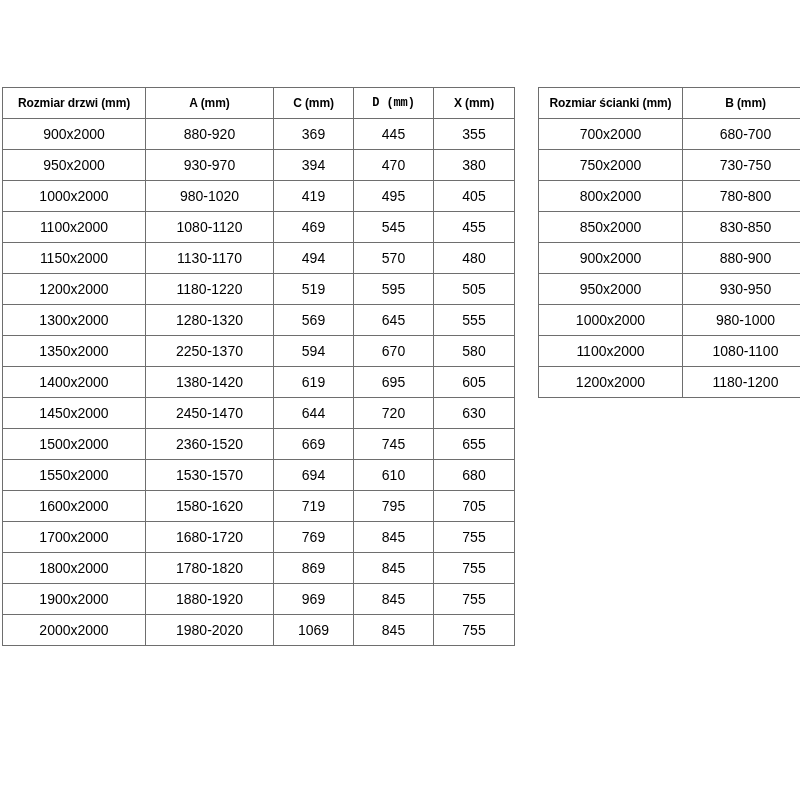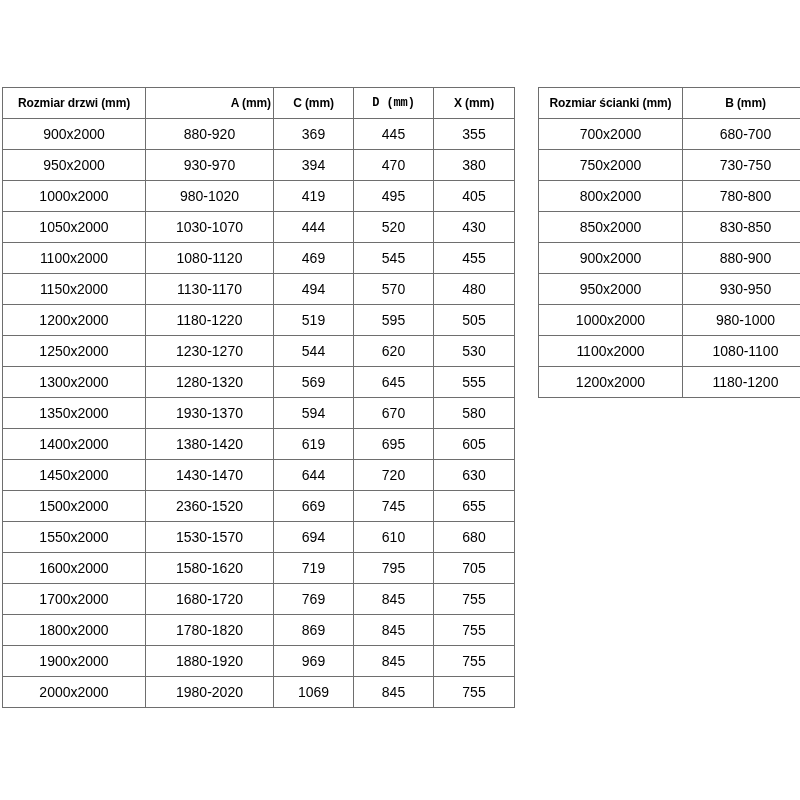--- a/index.html
+++ b/index.html
@@ -44,21 +44,21 @@
     font-weight:bold;
     letter-spacing:-0.1px;
   }
   #doors-table{
     left:2px;
     top:87px;
     width:487px;
     padding-left:28px;
   }
   #doors-table th:nth-child(1){width:138px;}
-  #doors-table th:nth-child(2){width:123px;text-align:right;}
+  #doors-table th:nth-child(2){width:123px;}
   #doors-table th:nth-child(3){width:75px;}
   #doors-table th:nth-child(4){width:75px;font-family:Liberation Mono, monospace;}
   #doors-table th:nth-child(5){width:76px;}
   #walls-table{
     left:538px;
     top:87px;
     width:260px;
   }
   #walls-table th:nth-child(1){width:139px;}
   #walls-table th:nth-child(2){width:121px;}
@@ -93,27 +93,20 @@
           <td>380</td>
         </tr>
         <tr>
           <td>1000x2000</td>
           <td>980-1020</td>
           <td>419</td>
           <td>495</td>
           <td>405</td>
         </tr>
         <tr>
-          <td>1050x2000</td>
-          <td>1030-1070</td>
-          <td>444</td>
-          <td>520</td>
-          <td>430</td>
-        </tr>
-        <tr>
           <td>1100x2000</td>
           <td>1080-1120</td>
           <td>469</td>
           <td>545</td>
           <td>455</td>
         </tr>
         <tr>
           <td>1150x2000</td>
           <td>1130-1170</td>
           <td>494</td>
@@ -121,50 +114,43 @@
           <td>480</td>
         </tr>
         <tr>
           <td>1200x2000</td>
           <td>1180-1220</td>
           <td>519</td>
           <td>595</td>
           <td>505</td>
         </tr>
         <tr>
-          <td>1250x2000</td>
-          <td>1230-1270</td>
-          <td>544</td>
-          <td>620</td>
-          <td>530</td>
-        </tr>
-        <tr>
           <td>1300x2000</td>
           <td>1280-1320</td>
           <td>569</td>
           <td>645</td>
           <td>555</td>
         </tr>
         <tr>
           <td>1350x2000</td>
-          <td>1930-1370</td>
+          <td>2250-1370</td>
           <td>594</td>
           <td>670</td>
           <td>580</td>
         </tr>
         <tr>
           <td>1400x2000</td>
           <td>1380-1420</td>
           <td>619</td>
           <td>695</td>
           <td>605</td>
         </tr>
         <tr>
           <td>1450x2000</td>
-          <td>1430-1470</td>
+          <td>2450-1470</td>
           <td>644</td>
           <td>720</td>
           <td>630</td>
         </tr>
         <tr>
           <td>1500x2000</td>
           <td>2360-1520</td>
           <td>669</td>
           <td>745</td>
           <td>655</td>

